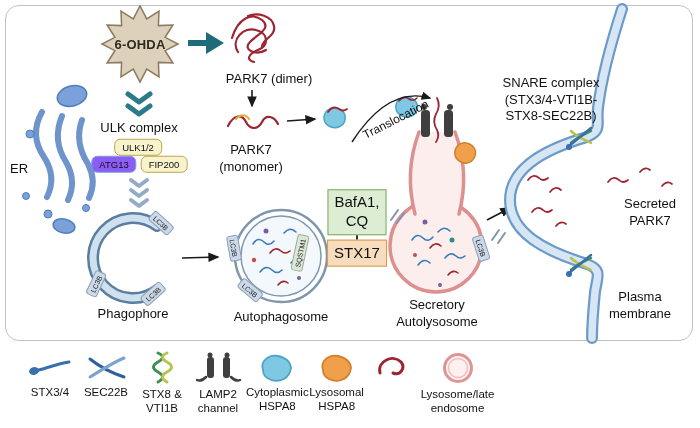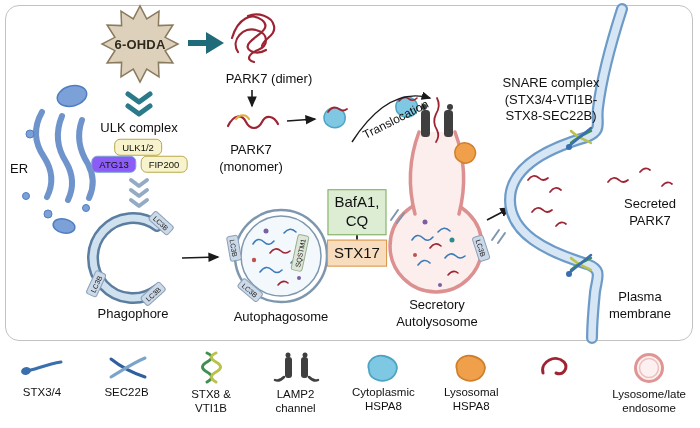--- a/index.html
+++ b/index.html
@@ -30,22 +30,22 @@
   .pill-yellow{background:#f7f3cd;border:1px solid #b8a84a;}
   .pill-blue{background:#8b5cf6;border:1px solid #7aa4cc;}
   .box{
     position:absolute;z-index:2;font-size:15px;line-height:1.25;padding:3px 6px;
     border-radius:0;text-align:center;white-space:pre-line;transform:translate(-50%,-50%);
   }
   .box-green{background:#ddedd4;border:1px solid #7aab5e;}
   .box-orange{background:#f7ddbe;border:1px solid #d89648;}
   .legend{
     position:absolute;left:0;top:348px;width:700px;height:80px;z-index:2;
-    display:flex;justify-content:space-between;align-items:flex-start;
-    padding:2px 14px 0;box-sizing:border-box;
+    display:flex;align-items:flex-start;
+    padding:2px 22px 0;box-sizing:border-box;
   }
   .legend-item{display:flex;flex-direction:column;align-items:center;gap:1px;}
   .legend-label{
     font-size:11.5px;line-height:1.25;text-align:center;white-space:pre-line;color:#111;
   }
 </style>
 </head>
 <body>
 
 <div id="stage">

